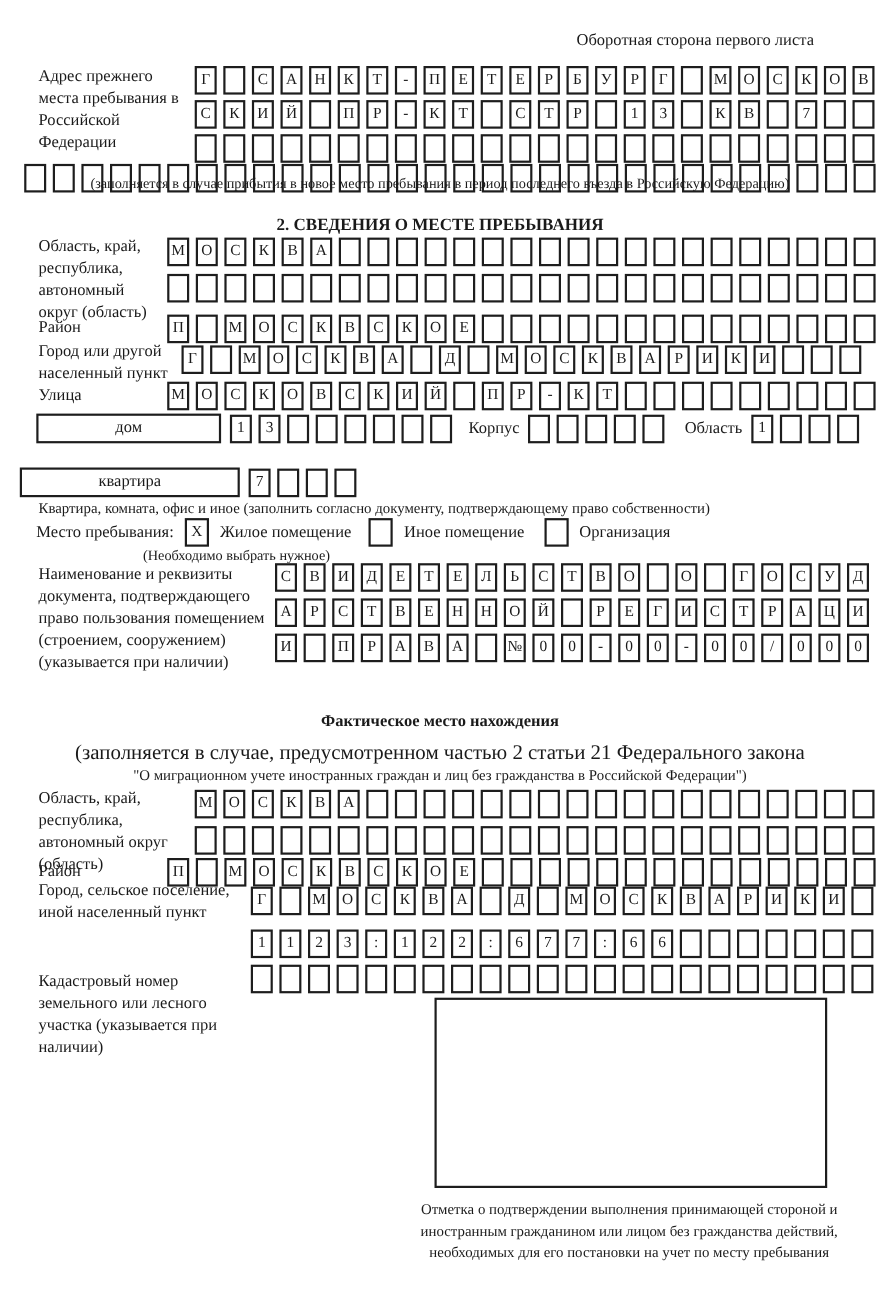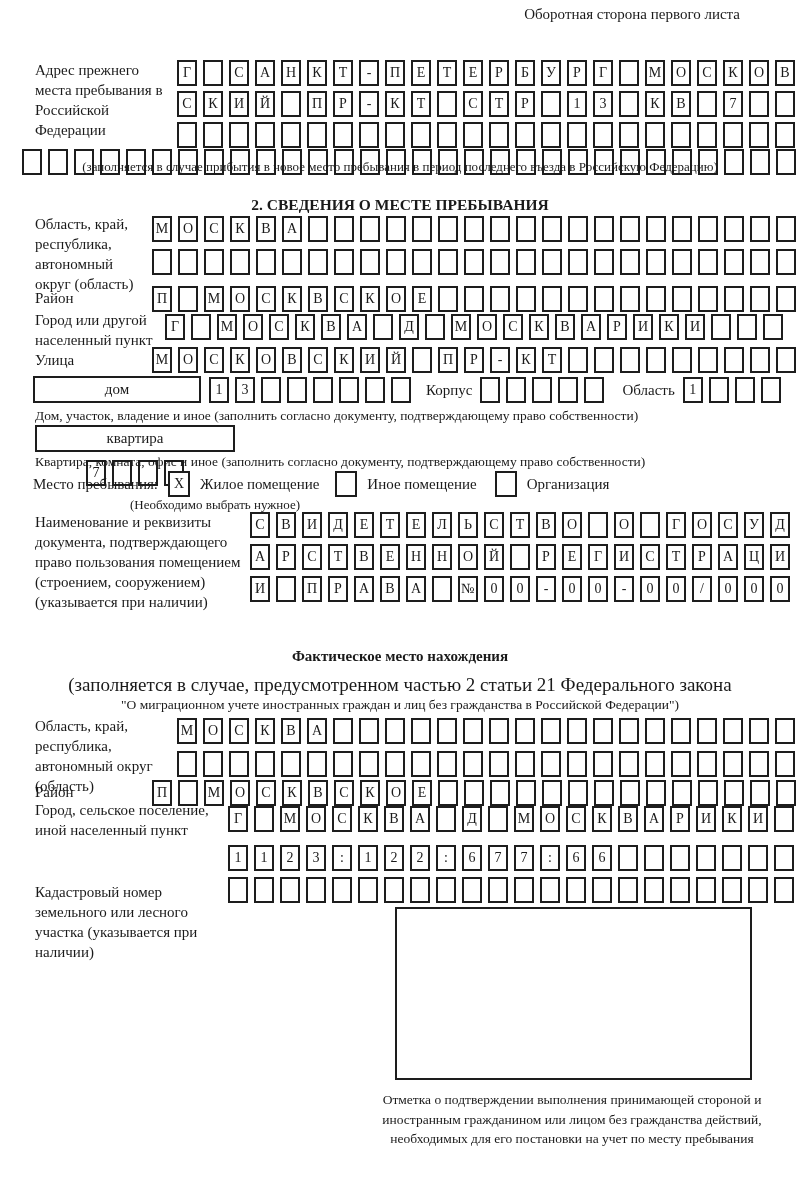--- a/index.html
+++ b/index.html
@@ -24,21 +24,21 @@
     display:flex;align-items:center;justify-content:center;font-size:15px;background:#fff;
   }
   .inlinerow{display:flex;align-items:center;}
   .stampbox{border:2px solid #1d1d1d;box-sizing:border-box;background:#fff;}
 </style>
 </head>
 <body>
 
 <div class="page">
 
-  <div class="abs lbl" style="top:4px;right:60px;margin-left:40px;">Оборотная сторона первого листа</div>
+  <div class="abs lbl" style="top:27px;right:60px;margin-left:40px;">Оборотная сторона первого листа</div>
 
   <div class="abs lbl" style="left:35px;top:60px;width:142px;">Адрес прежнего места пребывания в Российской Федерации</div>
   <div class="abs cellrow" style="left:177px;top:60px;">
       <span class="cell">Г</span>
       <span class="cell"></span>
       <span class="cell">С</span>
       <span class="cell">А</span>
       <span class="cell">Н</span>
       <span class="cell">К</span>
       <span class="cell">Т</span>
@@ -311,23 +311,22 @@
         <span class="cell"></span>
       </div>
     <div class="lbl" style="margin-left:10px;">Область</div>
     <div class="cellrow">
         <span class="cell">1</span>
         <span class="cell"></span>
         <span class="cell"></span>
         <span class="cell"></span>
       </div>
   </div>
-  <div class="abs note" style="left:35px;top:407px;font-size:13.5px;">Дом, участок, владение и иное (заполнить согласно документу, подтверждающему право собственности)</div>
-
-  <div class="abs inlinerow" style="left:35px;top:425px;gap:8px;flex-direction:column;">
+
+  <div class="abs inlinerow" style="left:18px;top:425px;gap:8px;">
     <div class="namedbox" style="width:200px;">квартира</div>
     <div class="cellrow">
         <span class="cell">7</span>
         <span class="cell"></span>
         <span class="cell"></span>
         <span class="cell"></span>
       </div>
   </div>
   <div class="abs note" style="left:35px;top:453px;font-size:13.5px;">Квартира, комната, офис и иное (заполнить согласно документу, подтверждающему право собственности)</div>
 

